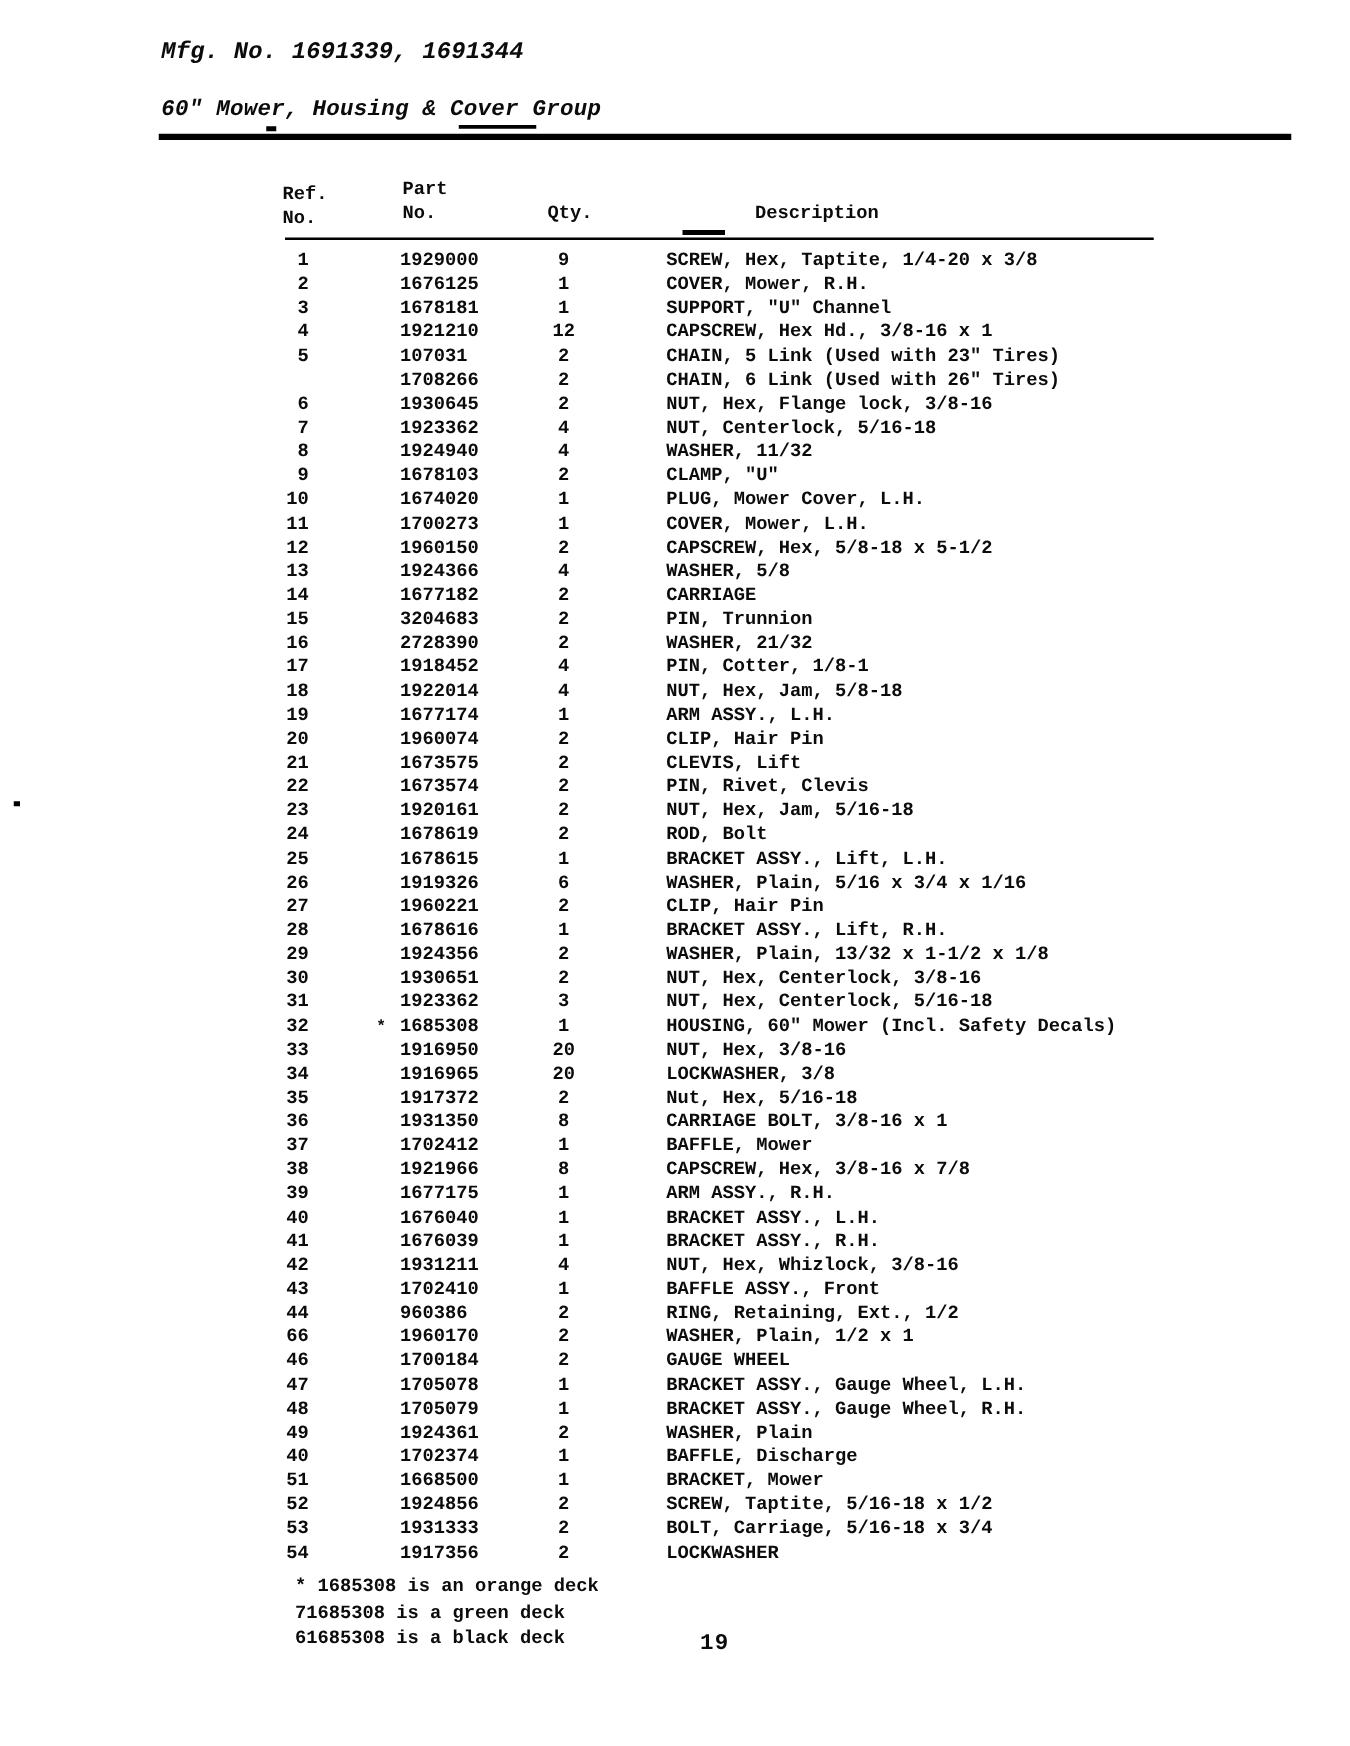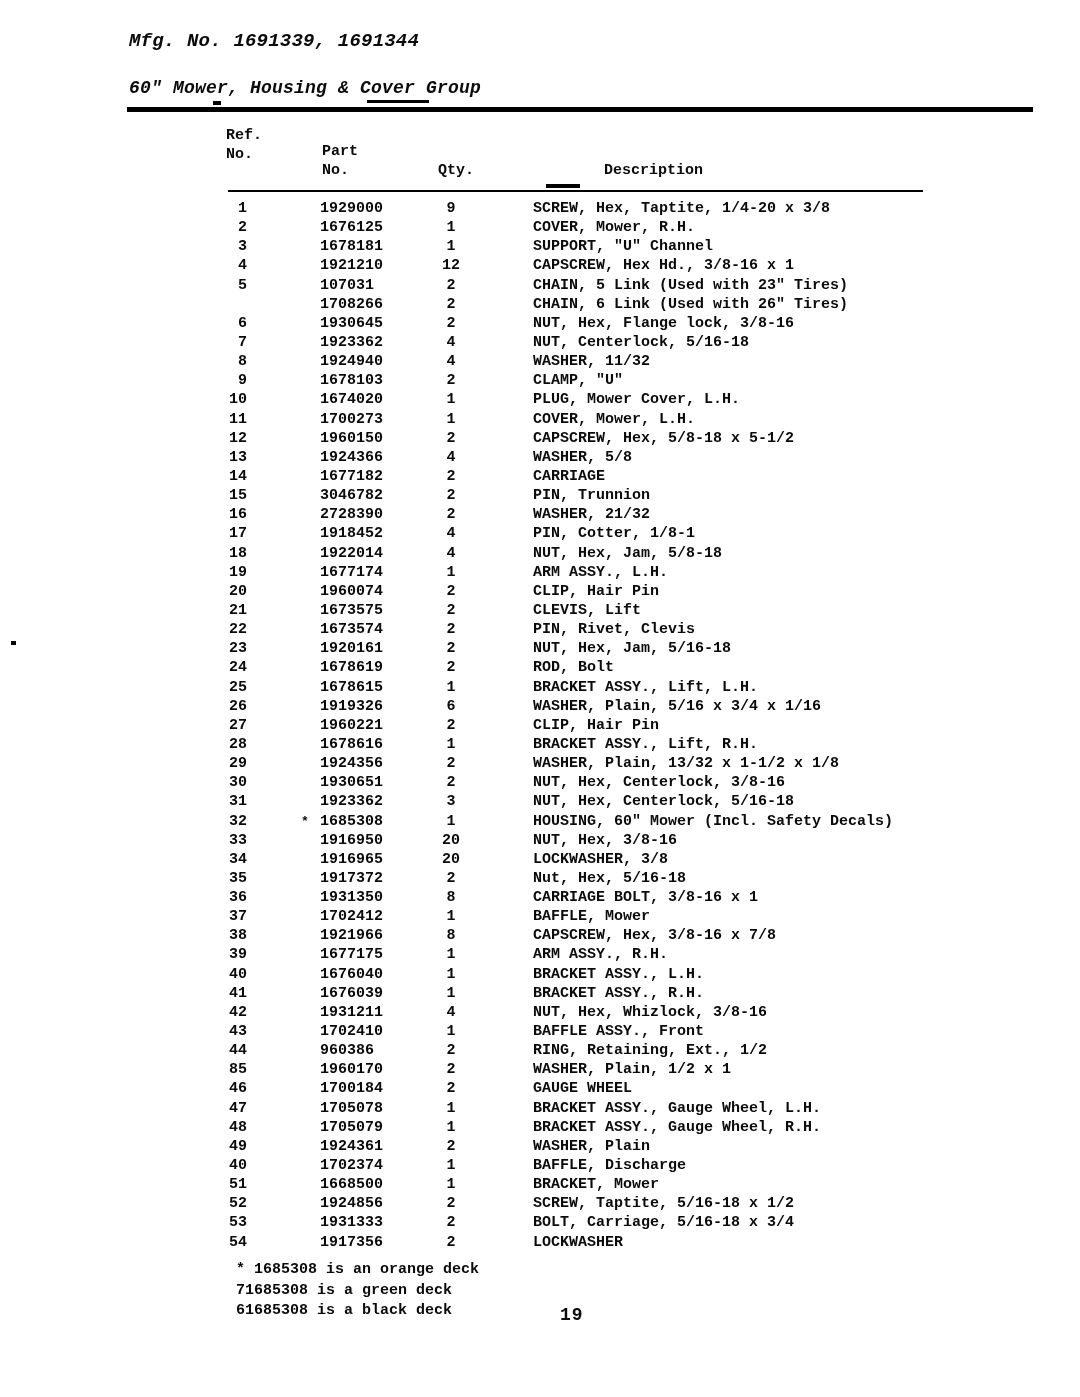--- a/index.html
+++ b/index.html
@@ -18,21 +18,21 @@
   .rule-thick{position:absolute;left:127px;top:107px;width:906px;height:5px;background:#000}
   .rule-thin{position:absolute;left:228px;top:190px;width:695px;height:2px;background:#000}
   .artifact{position:absolute;background:#000}
   .a-tick{left:213px;top:101px;width:8px;height:4px}
   .a-dash{left:367px;top:100px;width:62px;height:3px}
   .a-underdash{left:546px;top:184px;width:34px;height:4px}
   .a-dot{left:11px;top:641px;width:5px;height:4px}
   .th{
     position:absolute;font-size:15px;font-weight:700;line-height:19px;white-space:nowrap;
   }
-  .th-ref{left:226px;top:126px}
+  .th-ref{left:226px;top:146px}
   .th-part{left:322px;top:142px}
   .th-qty{left:438px;top:161px}
   .th-desc{left:604px;top:161px}
   #rows{position:absolute;left:0;top:199px;width:1080px}
   .row{position:relative;height:19.15px}
   .cell{
     position:absolute;top:0;font-size:15px;font-weight:700;
     white-space:nowrap;line-height:19px;
   }
   .c-ref{left:203px;width:44px;text-align:right}
@@ -174,21 +174,21 @@
       <div class="row">
         <span class="cell c-ref">14</span>
         <span class="cell c-marker"></span>
         <span class="cell c-part">1677182</span>
         <span class="cell c-qty">2</span>
         <span class="cell c-desc">CARRIAGE</span>
       </div>
       <div class="row">
         <span class="cell c-ref">15</span>
         <span class="cell c-marker"></span>
-        <span class="cell c-part">3046782</span>
+        <span class="cell c-part">3204683</span>
         <span class="cell c-qty">2</span>
         <span class="cell c-desc">PIN, Trunnion</span>
       </div>
       <div class="row">
         <span class="cell c-ref">16</span>
         <span class="cell c-marker"></span>
         <span class="cell c-part">2728390</span>
         <span class="cell c-qty">2</span>
         <span class="cell c-desc">WASHER, 21/32</span>
       </div>
@@ -382,21 +382,21 @@
         <span class="cell c-desc">BAFFLE ASSY., Front</span>
       </div>
       <div class="row">
         <span class="cell c-ref">44</span>
         <span class="cell c-marker"></span>
         <span class="cell c-part">960386</span>
         <span class="cell c-qty">2</span>
         <span class="cell c-desc">RING, Retaining, Ext., 1/2</span>
       </div>
       <div class="row">
-        <span class="cell c-ref">85</span>
+        <span class="cell c-ref">66</span>
         <span class="cell c-marker"></span>
         <span class="cell c-part">1960170</span>
         <span class="cell c-qty">2</span>
         <span class="cell c-desc">WASHER, Plain, 1/2 x 1</span>
       </div>
       <div class="row">
         <span class="cell c-ref">46</span>
         <span class="cell c-marker"></span>
         <span class="cell c-part">1700184</span>
         <span class="cell c-qty">2</span>

